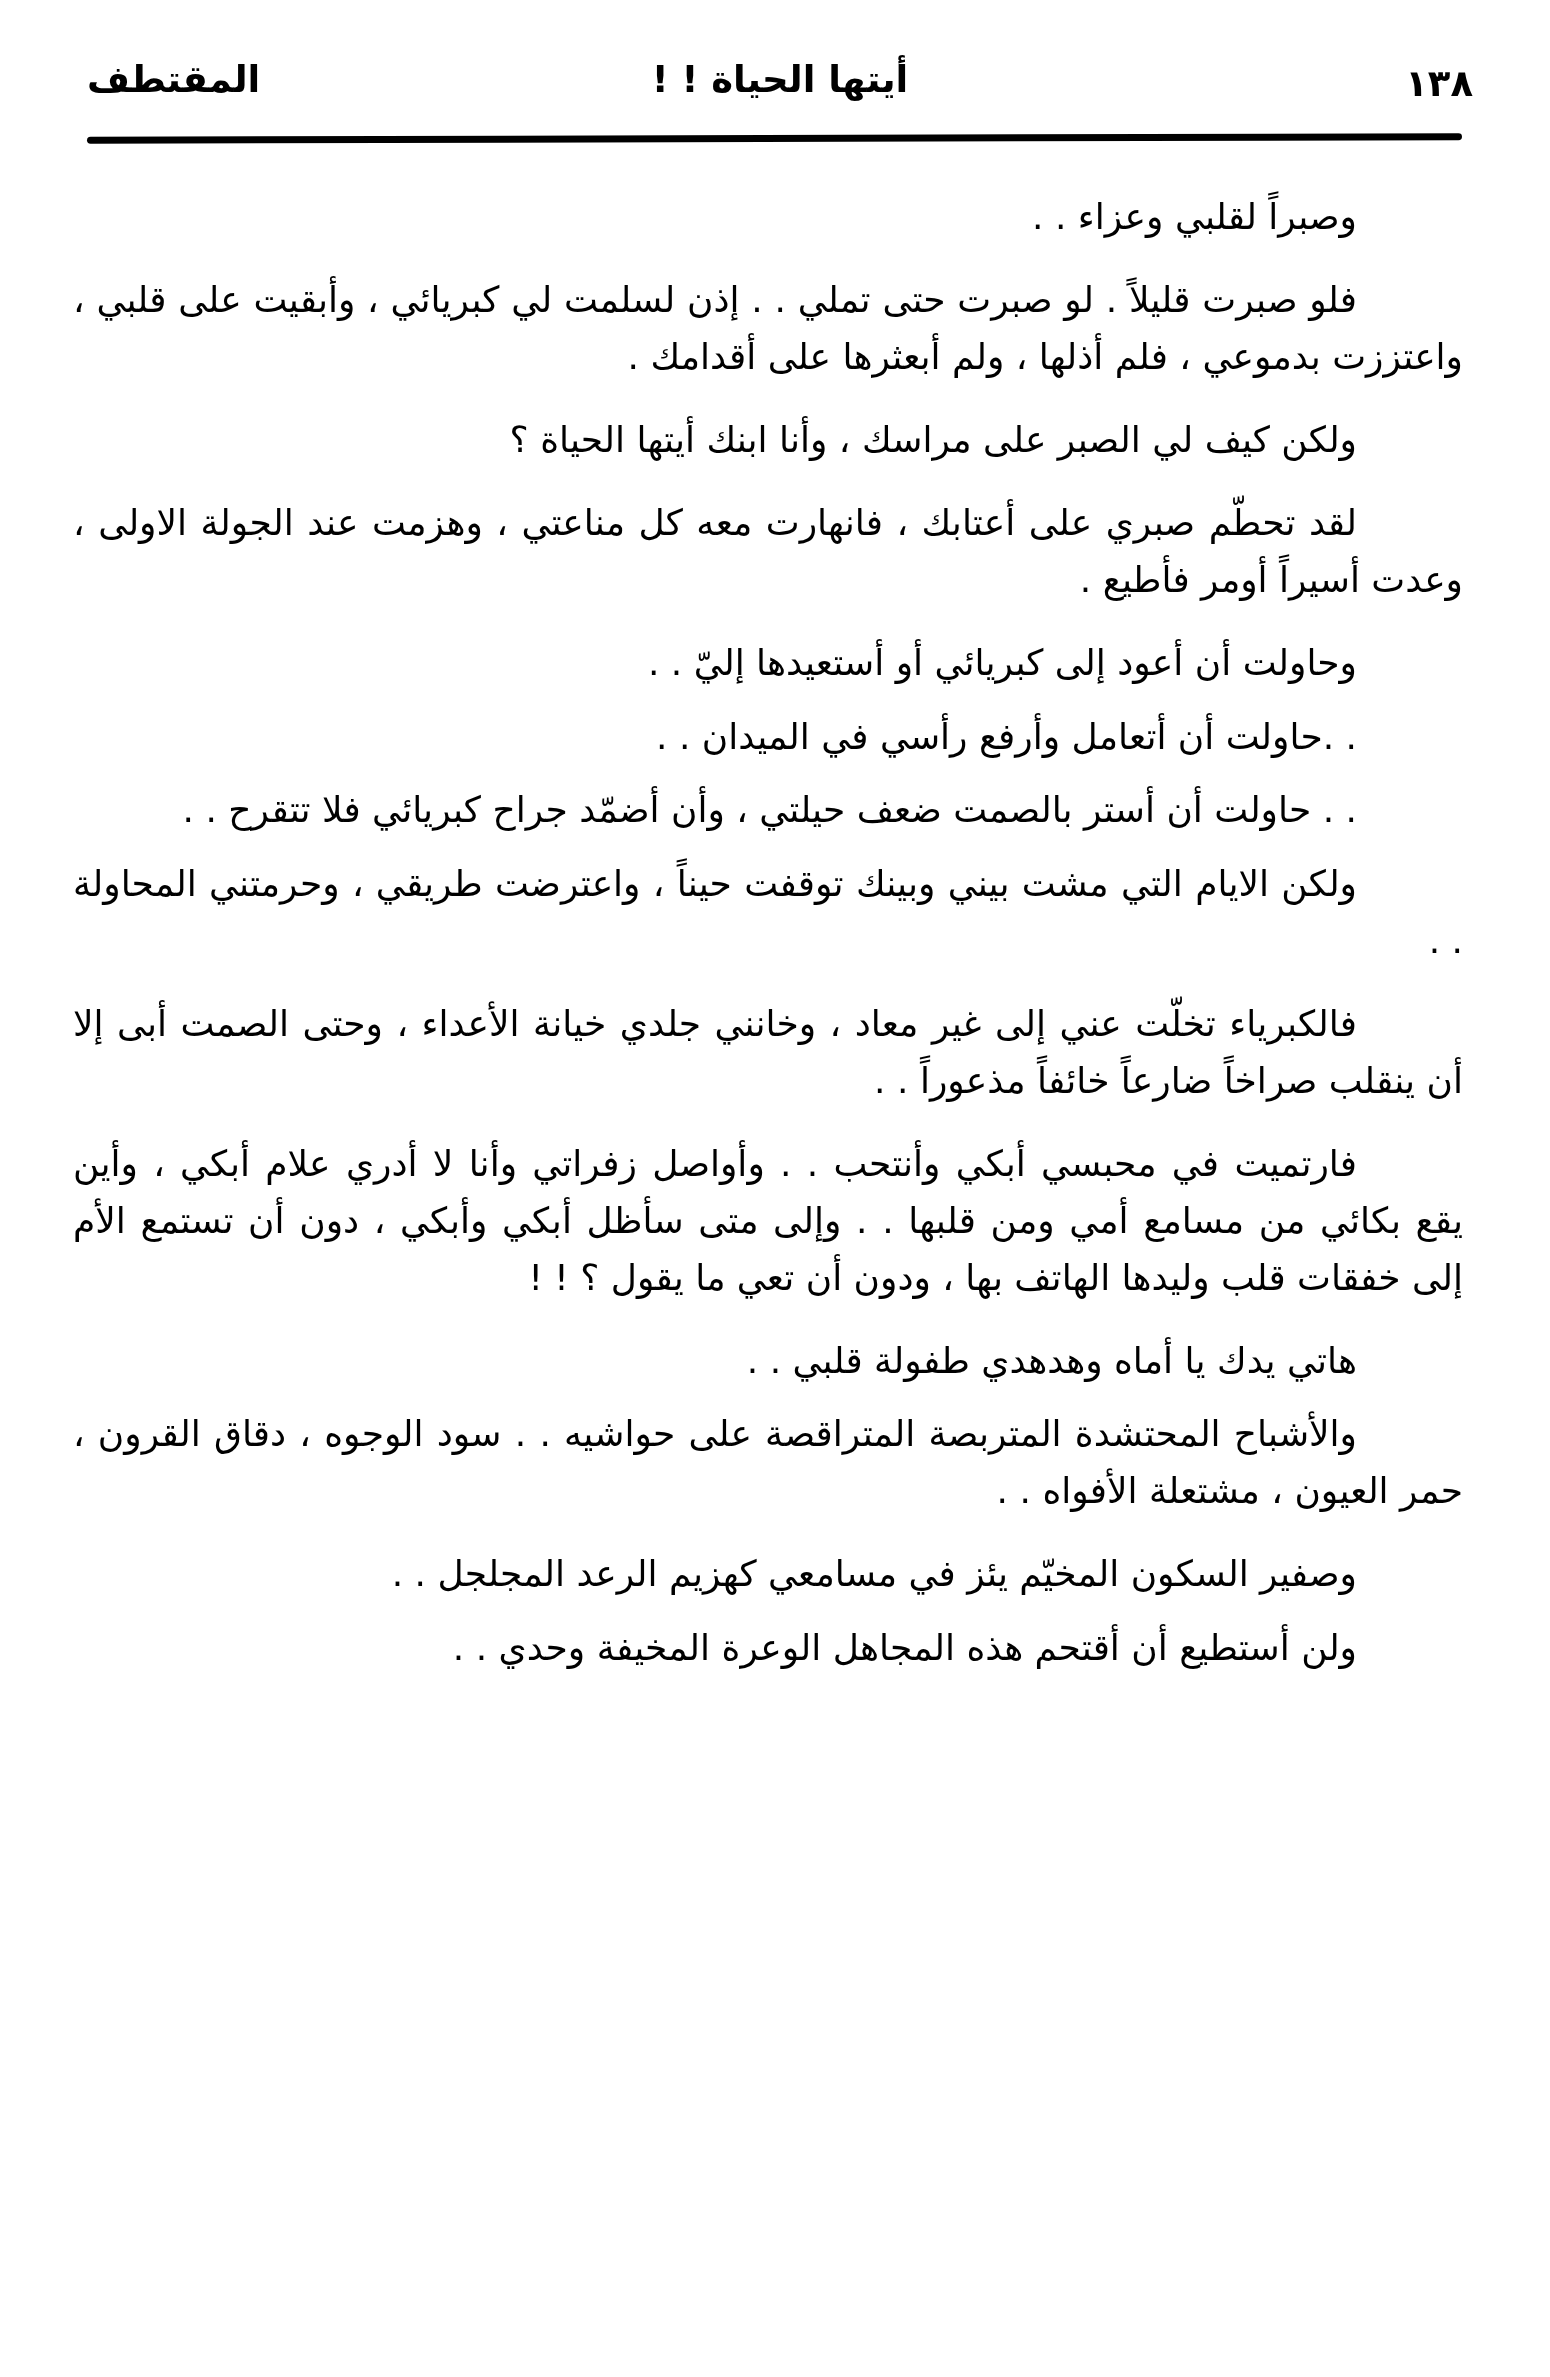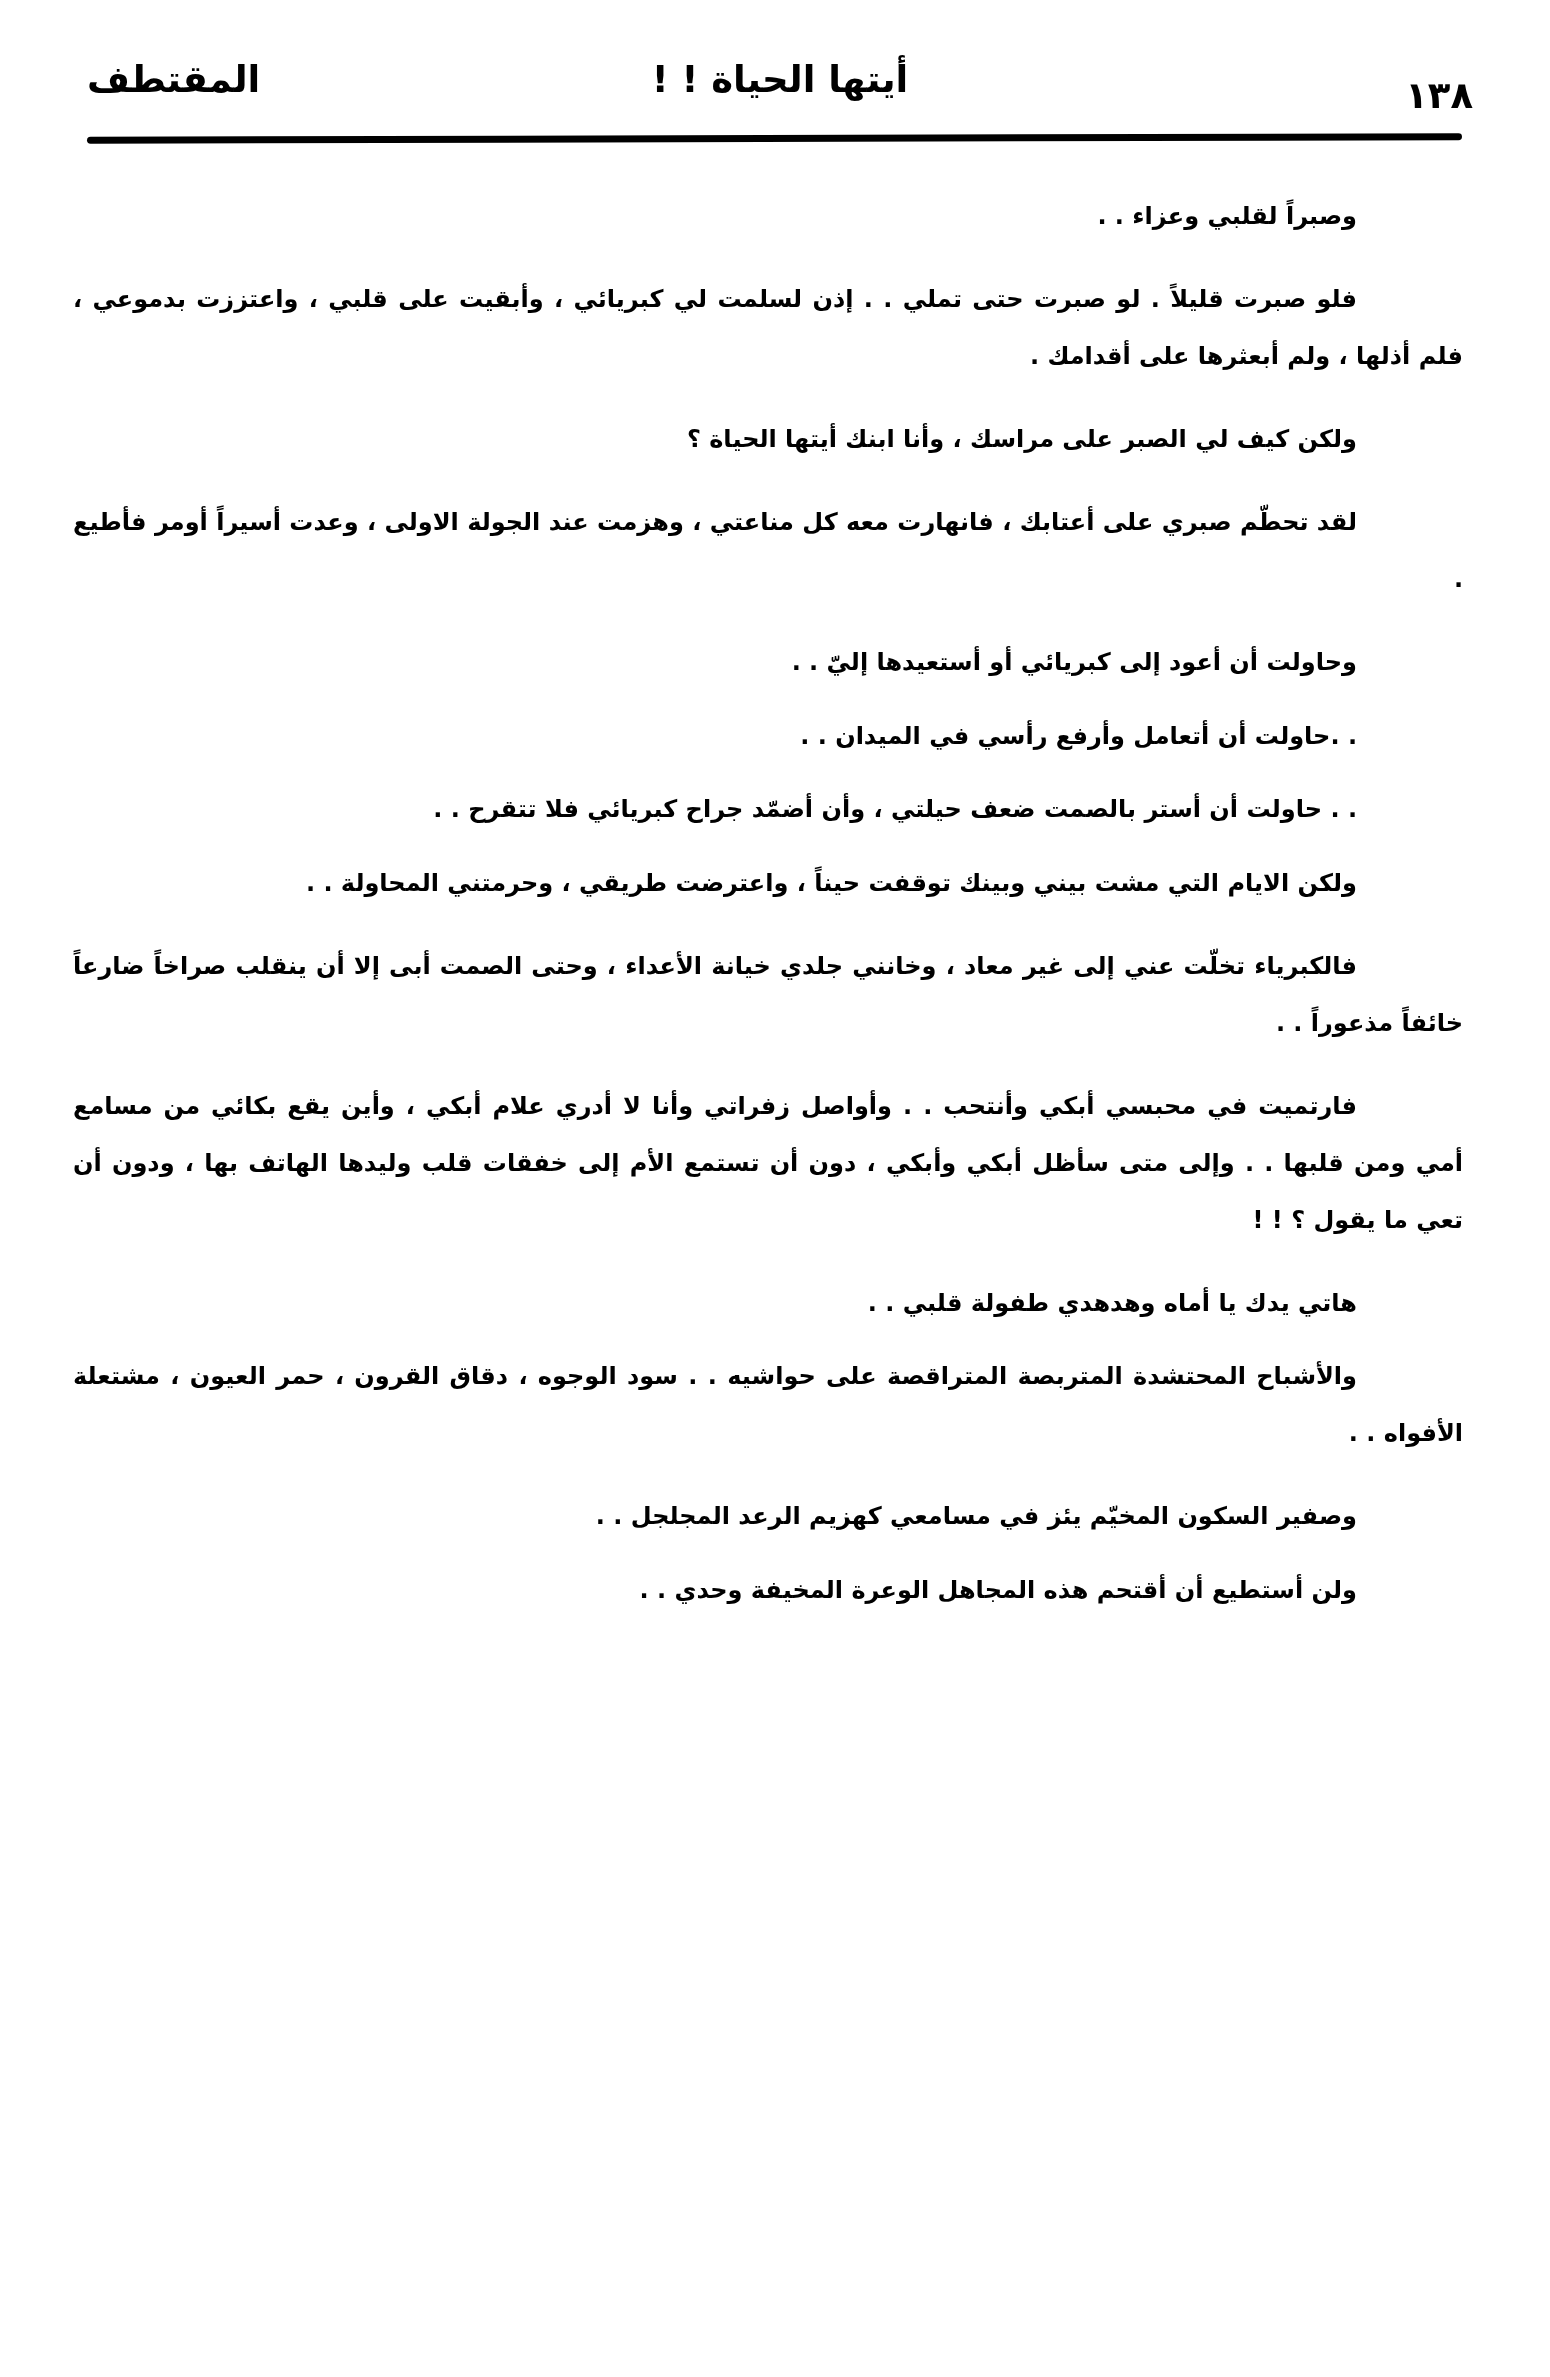--- a/index.html
+++ b/index.html
@@ -29,21 +29,21 @@
       left: 87px;
       width: 1386px;
       height: 64px;
       font-weight: bold;
       font-size: 37px;
       line-height: 64px;
     }
     .running-head .page-num {
       position: absolute;
       right: 0;
-      top: 16px;
+      top: 4px;
     }
     .running-head .article-title {
       position: absolute;
       left: 50%;
       transform: translateX(-50%);
       top: 0;
       white-space: nowrap;
     }
     .running-head .journal-name {
       position: absolute;
@@ -58,22 +58,22 @@
       height: 7.3px;
       background: #000;
       border-radius: 3.7px;
       transform: rotate(-0.15deg);
     }
     .body-text {
       position: absolute;
       top: 188px;
       left: 73px;
       width: 1390px;
-      font-size: 24px;
-      font-weight: bold;
+      font-size: 36px;
+      font-weight: normal;
       line-height: 57px;
       text-align: justify;
       text-align-last: right;
     }
     .para {
       margin: 0 0 26px 0;
       text-indent: 106px;
     }
     .para.tight { margin-bottom: 16.5px; }
   </style>

